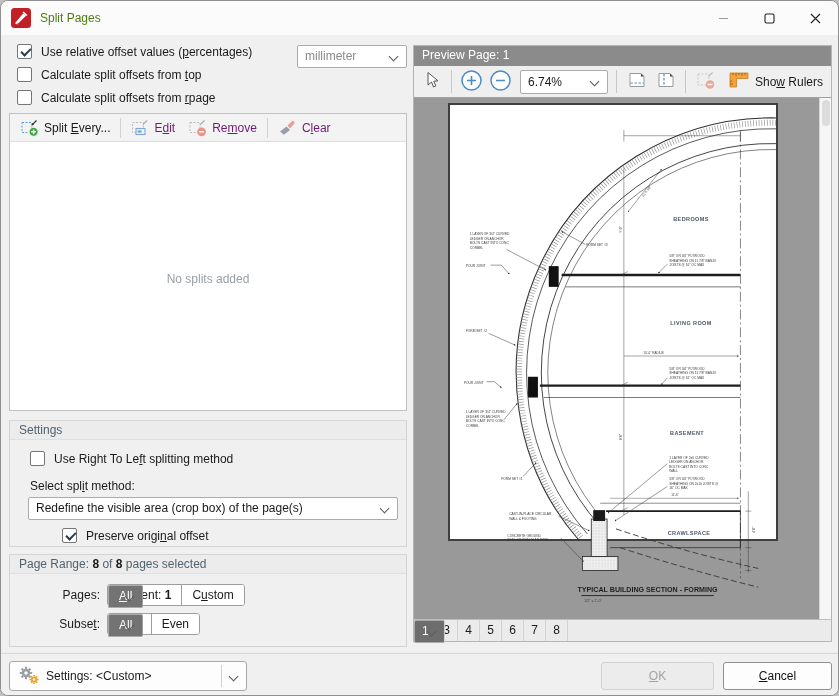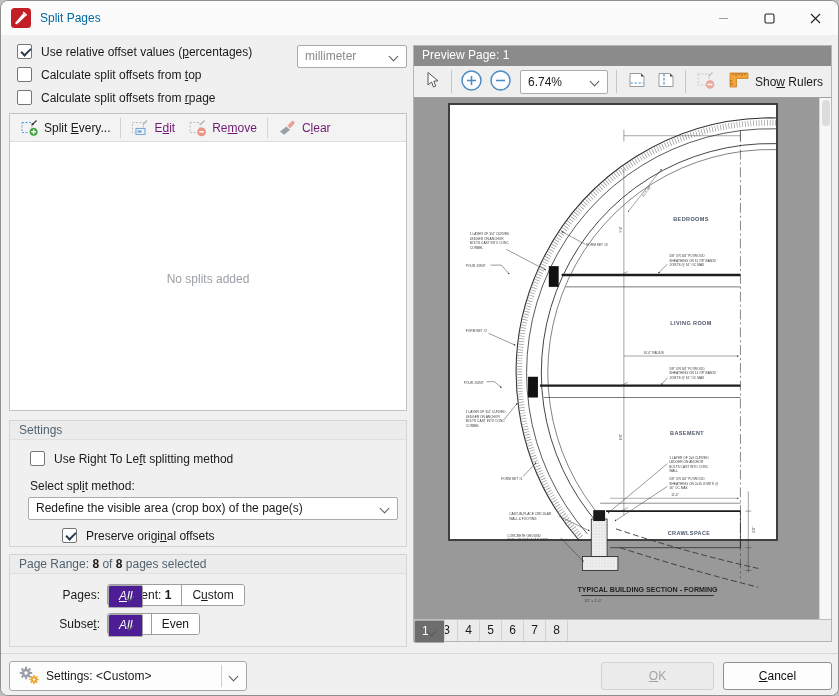--- a/index.html
+++ b/index.html
@@ -2,21 +2,21 @@
 <html><head>
 <meta charset="utf-8">
 <style>
   * { margin:0; padding:0; box-sizing:border-box; }
   html,body { width:839px; height:696px; background:#bfbfbf; font-family:"Liberation Sans",sans-serif; font-size:12px; color:#1a1a1a; }
   .dlg { position:absolute; left:0; top:0; width:839px; height:696px; background:#f0f0f0; border:1px solid #8f8f8f; border-radius:8px; overflow:hidden; }
 
   
   .tbar { position:absolute; left:0; top:0; width:100%; height:34px; background:#fbfbfb; display:flex; align-items:center; }
   .appico { margin-left:10px; width:20px; height:20px; display:inline-flex; }
-  .ttext { margin-left:9px; font-size:12px; color:#0369a1; }
+  .ttext { margin-left:9px; font-size:12px; color:#4d7c0f; }
   .wbtns { margin-left:auto; display:flex; height:34px; }
   .wbtn { width:46px; height:34px; display:flex; align-items:center; justify-content:center; }
 
   
   .cb { width:15px; height:15px; border:1px solid #767676; border-radius:2px; background:#fff; position:relative; flex:0 0 15px; }
   .cb.on::after { content:""; position:absolute; left:2.5px; top:3px; width:8px; height:4px; border-left:2px solid #2c3e50; border-bottom:2px solid #2c3e50; transform:rotate(-45deg); }
   .cbrow { position:absolute; display:flex; align-items:center; gap:9px; }
   u { text-decoration:underline; }
 
   
@@ -38,21 +38,21 @@
   .grp { position:absolute; left:0; width:398px; border:1px solid #d4d4d4; }
   .grphdr { height:19px; background:#ececec; border-bottom:1px solid #e0e0e0; color:#51626f; padding:2px 9px; }
   .grpbody { position:relative; }
   .g-settings { top:379px; height:127px; }
   .g-range { top:513px; height:93px; }
 
   
   .seg { display:inline-flex; border:1px solid #9e9e9e; border-radius:3px; overflow:hidden; background:#fff; height:22px; }
   .segbtn { padding:2px 10px; line-height:17px; border-right:1px solid #9e9e9e; background:#fff; white-space:nowrap; }
   .segbtn:last-child { border-right:none; }
-  .segbtn.sel { background:#4c1d95; color:#fff;font-style:italic; }
+  .segbtn.sel { background:#737373; color:#fff; }
   .rrow { position:absolute; display:flex; align-items:center; }
   .rlbl { width:82px; text-align:right; margin-right:7px; }
 
   
   .rcol { position:absolute; left:412px; top:44px; width:419px; height:597px; border:1px solid #b5b5b5; background:#f0f0f0; display:flex; flex-direction:column; }
   .phdr { height:20px; background:#8b8b8b; color:#fff; padding:2px 8px; flex:0 0 20px; }
   .ptool { height:32px; flex:0 0 32px; background:#efefef; border-bottom:1px solid #a0a0a0; display:flex; align-items:center; padding:0 4px; gap:2px; }
   .pbtn { width:27px; height:26px; display:flex; align-items:center; justify-content:center; border-radius:3px; }
   .psep { width:1px; height:23px; background:#c6c6c6; margin:0 4px; }
   .zoomsel { position:relative; width:88px; height:24px; line-height:22px; }
@@ -193,21 +193,21 @@
         <div class="cbrow" style="left:20px; top:11px; position:absolute;">
           <span class="cb"></span>
           <span><span>Use Right To Le</span><u>f</u><span>t splitting method</span></span>
         </div>
         <div style="position:absolute; left:20px; top:39px;"><span>Select spl</span><u>i</u><span>t method:</span></div>
         <div class="sel" style="left:18px; top:57px; width:370px;">
           <span>Redefine the visible area (crop box) of the page(s)</span>
         </div>
         <div class="cbrow" style="left:52px; top:88px; position:absolute;">
           <span class="cb on"></span>
-          <span><span>Preserve origi</span><u>n</u><span>al offsets</span></span>
+          <span><span>Preserve origi</span><u>n</u><span>al offset</span></span>
         </div>
       </div>
     </div>
 
     <div class="grp g-range">
       <div class="grphdr">
         <span>Page Range: </span><b style="color:#1a1a1a;">8</b><span> of </span><b style="color:#1a1a1a;">8</b><span> pages selected</span>
       </div>
       <div class="grpbody">
         <div class="rrow" style="left:8px; top:10px;">

